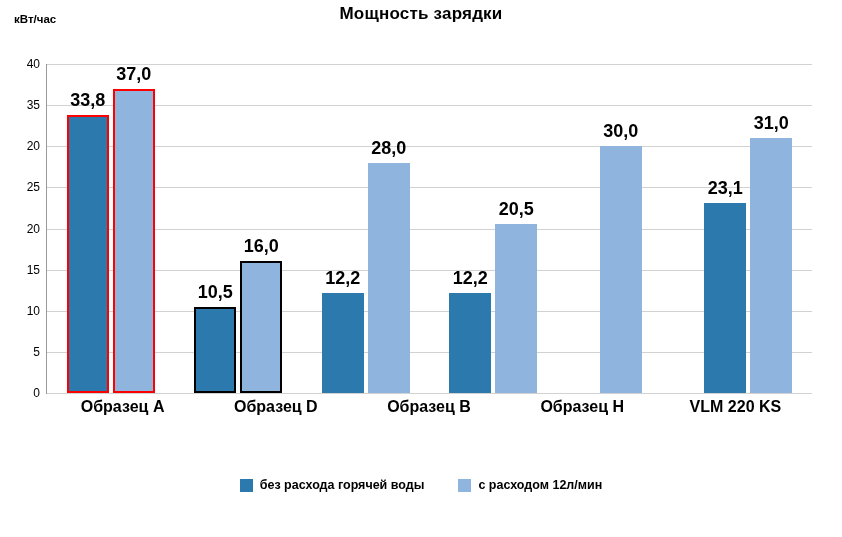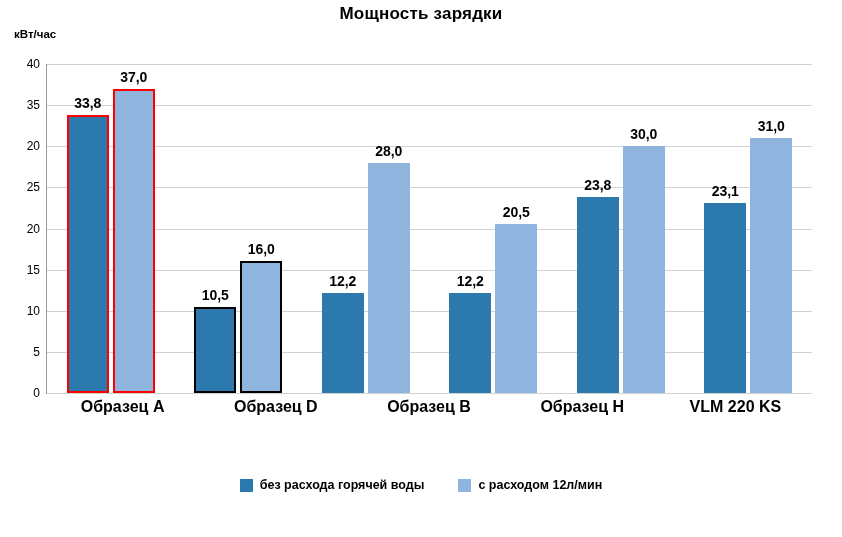--- a/index.html
+++ b/index.html
@@ -25,21 +25,21 @@
     top: 4px;
     width: 842px;
     text-align: center;
     font-size: 17px;
     font-weight: bold;
     letter-spacing: 0.2px;
   }
   .y-axis-title {
     position: absolute;
     left: 14px;
-    top: 28px;
+    top: 13px;
     font-size: 11.5px;
     font-weight: bold;
   }
   
   .plot {
     position: absolute;
     left: 46px;
     top: 64px;
     width: 766px;
     height: 330px;
@@ -107,21 +107,21 @@
     box-sizing: border-box;
   }
   .bar.s1 { background: #2b79ad; }
   .bar.s2 { background: #8fb4dd; }
   .bar.hl-red { border: 2px solid #ff0000; }
   .bar.hl-black { border: 2px solid #000000; }
   .bar-label {
     position: absolute;
     bottom: 100%;
     margin-bottom: 4px;
-    font-size: 14px;
+    font-size: 18px;
     font-weight: bold;
     white-space: nowrap;
   }
   .x-labels {
     position: absolute;
     left: 46px;
     top: 398px;
     width: 766px;
     display: flex;
   }
@@ -248,24 +248,20 @@
             </div>
             <div class="bar-wrap">
               <div class="bar-label" style="bottom: 51.25%;">20,5</div>
               <div class="bar s2" style="height: 51.25%;"></div>
             </div>
           </div>
         </div>
         <div class="group">
           <div class="bars">
             <div class="bar-wrap">
-              <div class="bar-label" style="bottom: 59.5%;">23,8</div>
-              <div class="bar s1" style="height: 59.5%;"></div>
-            </div>
-            <div class="bar-wrap">
               <div class="bar-label" style="bottom: 75%;">30,0</div>
               <div class="bar s2" style="height: 75%;"></div>
             </div>
           </div>
         </div>
         <div class="group">
           <div class="bars">
             <div class="bar-wrap">
               <div class="bar-label" style="bottom: 57.75%;">23,1</div>
               <div class="bar s1" style="height: 57.75%;"></div>

